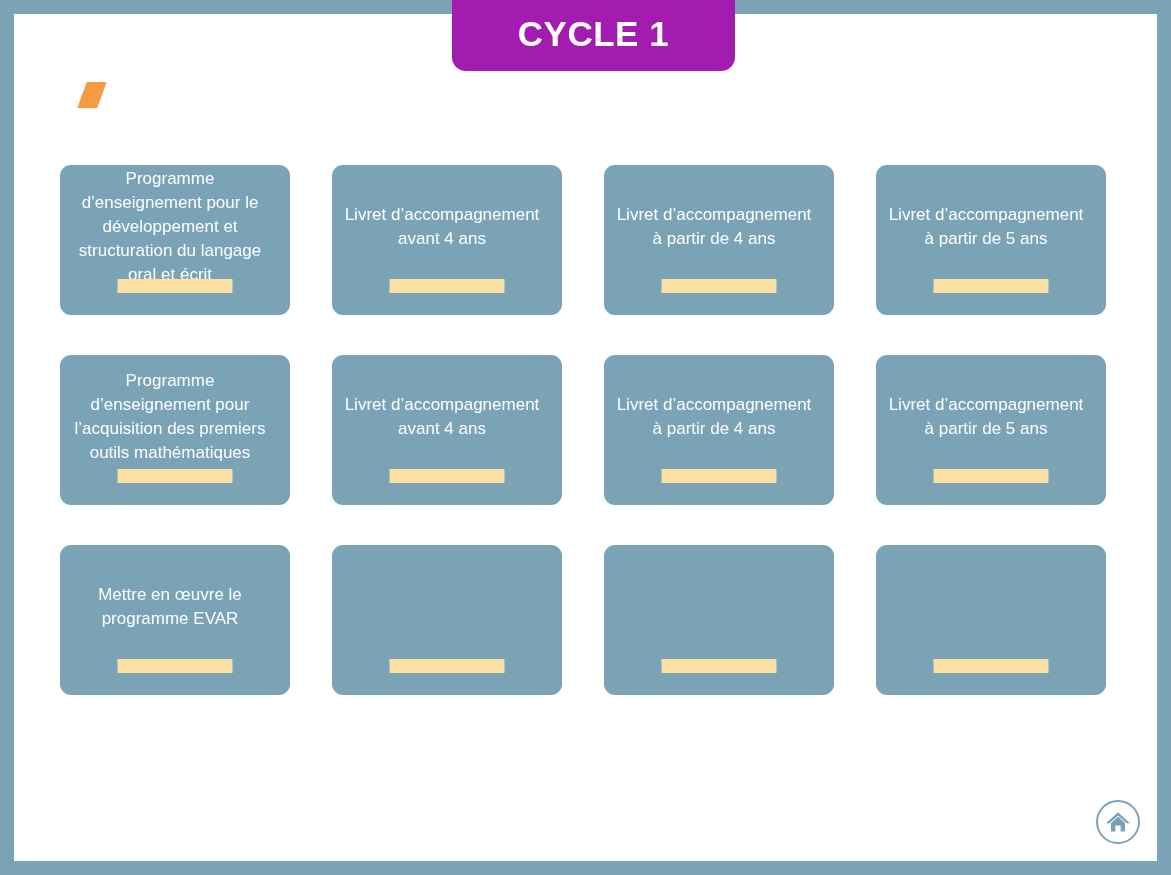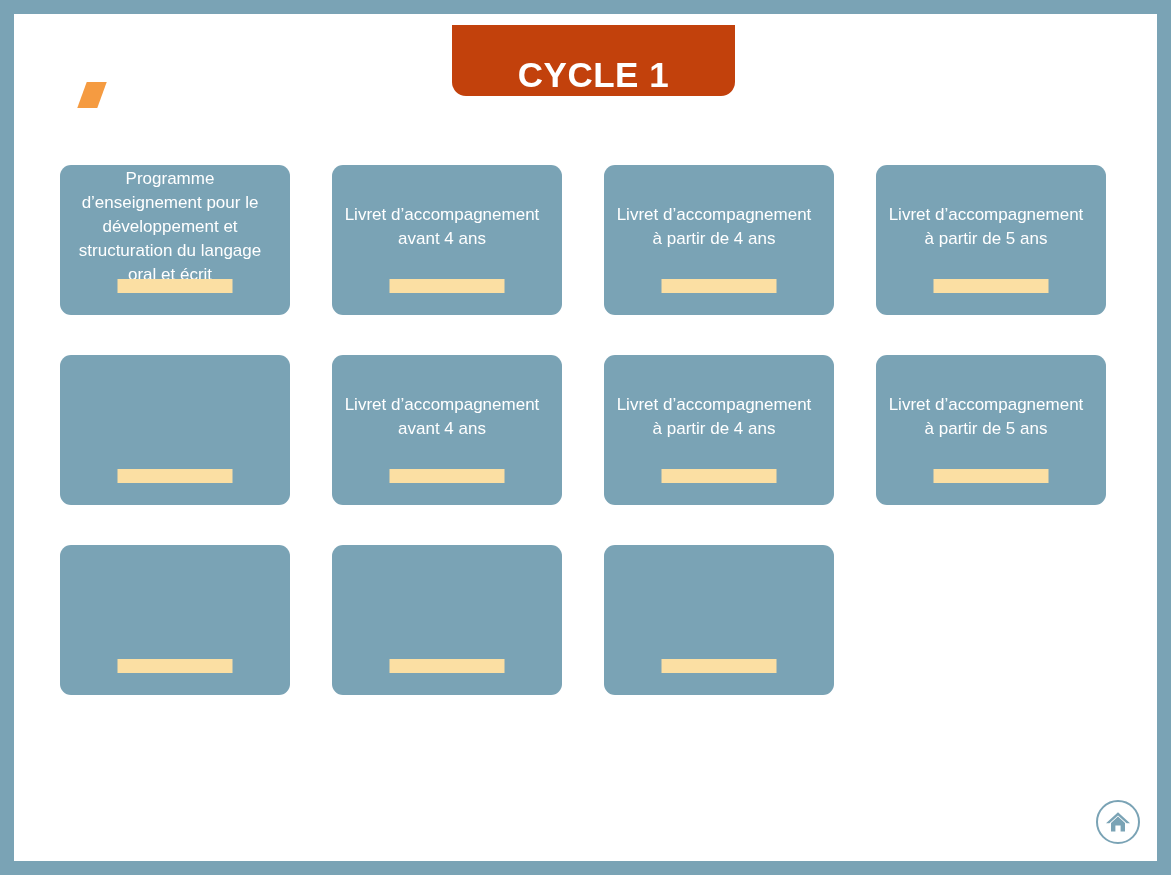--- a/index.html
+++ b/index.html
@@ -31,27 +31,26 @@
   .frame-right  { right: 0; top: 0;    width: 14px;   height: 875px; }
   .frame-bottom { left: 0;  bottom: 0; width: 1171px; height: 14px; }
 
   
   .cycle-tab {
     position: absolute;
     left: 452px;
     top: 0;
     width: 283px;
     height: 71px;
-    background: #c2410c;
+    background: #a21caf;
     border-radius: 0 0 14px 14px;
     display: flex;
-    align-items: flex-end;
+    align-items: center;
     justify-content: center;
     z-index: 5;
-    margin-top: 25px;
   }
   .cycle-tab-label {
     color: #ffffff;
     font-size: 35px;
     font-weight: bold;
     letter-spacing: 0.5px;
     font-family: "Liberation Sans", sans-serif;
     line-height: 1;
     padding-bottom: 4px;
   }
@@ -172,32 +171,37 @@
       </div>
       <div class="card">
         <div class="card-text">Livret d’accompagnement à partir de 4 ans</div>
         <div class="card-bar"></div>
       </div>
       <div class="card">
         <div class="card-text">Livret d’accompagnement à partir de 5 ans</div>
         <div class="card-bar"></div>
       </div>
       <div class="card">
+        <div class="card-text">Programme d’enseignement pour l’acquisition des premiers outils mathématiques</div>
         <div class="card-bar"></div>
       </div>
       <div class="card">
         <div class="card-text">Livret d’accompagnement avant 4 ans</div>
         <div class="card-bar"></div>
       </div>
       <div class="card">
         <div class="card-text">Livret d’accompagnement à partir de 4 ans</div>
         <div class="card-bar"></div>
       </div>
       <div class="card">
         <div class="card-text">Livret d’accompagnement à partir de 5 ans</div>
+        <div class="card-bar"></div>
+      </div>
+      <div class="card">
+        <div class="card-text">Mettre en œuvre le programme EVAR</div>
         <div class="card-bar"></div>
       </div>
       <div class="card is-empty">
         <div class="card-bar"></div>
       </div>
       <div class="card is-empty">
         <div class="card-bar"></div>
       </div>
       <div class="card is-empty">
         <div class="card-bar"></div>

